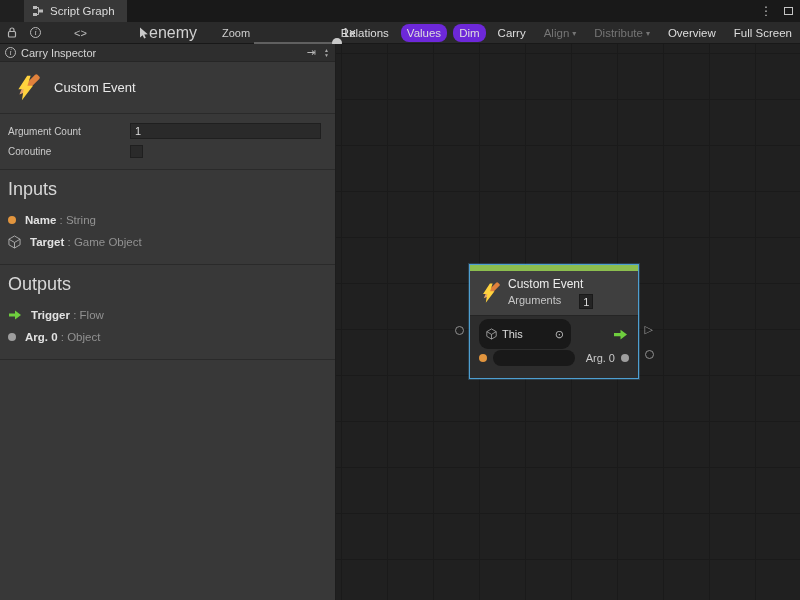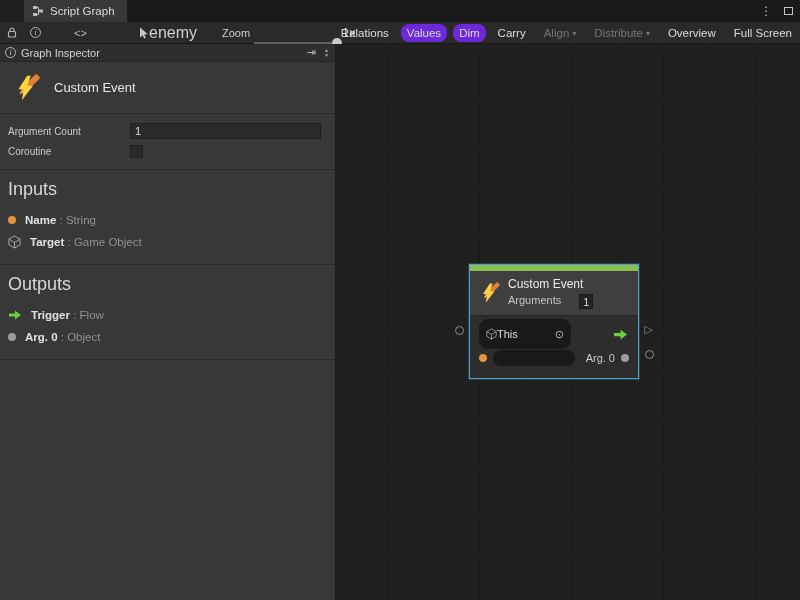--- a/index.html
+++ b/index.html
@@ -58,21 +58,21 @@
 
   
   .node { position:absolute; left:133px; top:220px; width:170px; background:#2d2d2d; border:1px solid #4e9fd1; box-shadow:0 0 0 1px rgba(78,159,209,0.25); }
   .node-bar { height:6px; background:#8cbe4f; }
   .node-header { background:#3f3f3f; padding:6px 8px; display:flex; align-items:center; gap:8px; }
   .node-title { font-size:12px; color:#ececec; }
   .node-sub { display:flex; align-items:flex-start; gap:18px; margin-top:3px; font-size:11px; color:#c6c6c6; }
   .badge { background:#242424; border:1px solid #1a1a1a; min-width:13px; text-align:center; padding:0 3px; height:15px; line-height:14px; font-size:11px; color:#dddddd; }
   .node-body { background:#2d2d2d; border-top:1px solid #252525; padding:6px 9px 8px; }
   .nrow { display:flex; align-items:center; gap:6px; height:24px; }
-  .this-dd { display:flex; align-items:center; background:#191919; border-radius:9px; height:18px; padding:15px 7px; width:92px; color:#dddddd; font-size:11px; }
+  .this-dd { display:flex; align-items:center; gap:5px; background:#191919; border-radius:9px; height:18px; padding:15px 7px; width:92px; color:#dddddd; font-size:11px; }
   .this-dd .tgt { margin-left:auto; font-size:11px; color:#bdbdbd; }
   .nfield { width:82px; height:16px; background:#191919; border:none; border-radius:8px; color:#dddddd; padding:0 6px; font-size:11px; font-family:"Liberation Sans", sans-serif; }
   .arg-label { font-size:11px; color:#c9c9c9; margin-left:auto; }
   .flow-arrow { margin-left:auto; }
   .port-c { position:absolute; width:9px; height:9px; border:1px solid #8f8f8f; border-radius:50%; background:#202020; }
   .port-t { position:absolute; color:#9a9a9a; font-size:11px; line-height:11px; }
 </style>
 </head>
 <body>
 
@@ -136,21 +136,21 @@
         <span class="caret">▾</span>
       </span>
       <span class="tbtn">Overview</span>
       <span class="tbtn">Full Screen</span>
     </div>
   </div>
 
   <div class="inspector">
     <div class="insp-header">
       <span class="info-circle">i</span>
-      <span>Graph Inspector</span>
+      <span>Carry Inspector</span>
       <span class="right">
         <span>⇥</span>
         <span class="scrollw">
           <span>▲</span>
           <span>▼</span>
         </span>
       </span>
     </div>
 
     <div class="block title-block">

